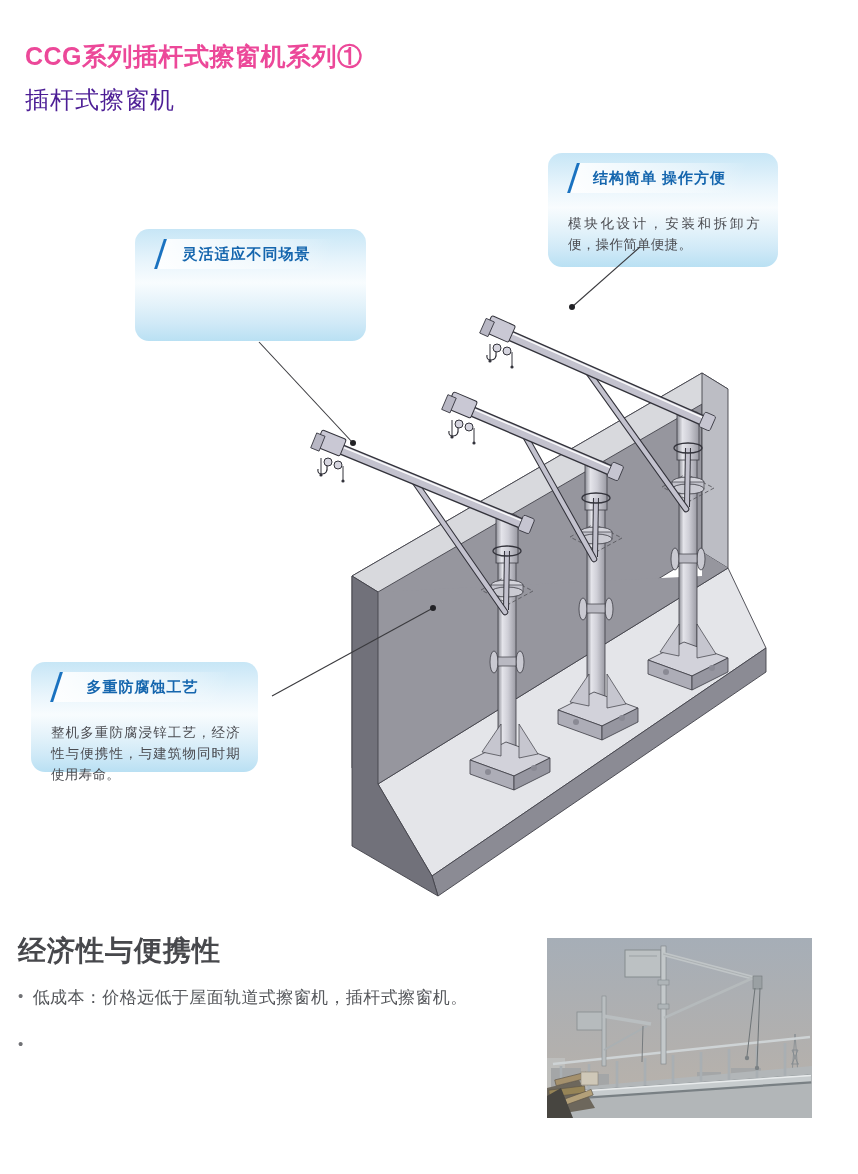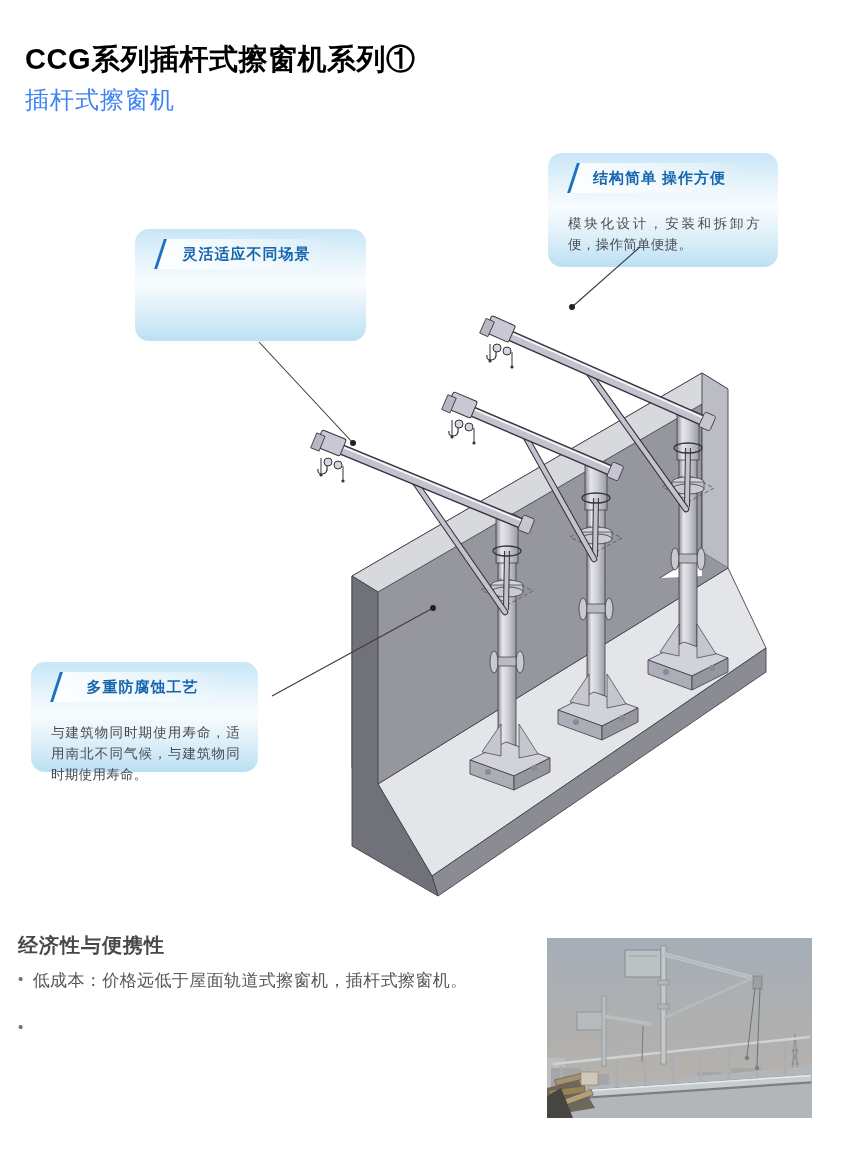--- a/index.html
+++ b/index.html
@@ -2,24 +2,24 @@
 <html><head>
 <meta charset="utf-8">
 <style>
   * { box-sizing: border-box; margin: 0; padding: 0; }
   html,body { background:#ffffff; }
   body { width:858px; height:1174px; position:relative; overflow:hidden;
          font-family:"Liberation Sans", sans-serif; }
   .page { position:absolute; inset:0; width:858px; height:1174px; background:#fff; }
 
   
-  .page-title { position:absolute; left:25px; top:40px; font-size:29px; font-weight:bold;
-                color:#000000; letter-spacing:0.5px; }
+  .page-title { position:absolute; left:25px; top:40px; font-size:25px; font-weight:bold;
+                color:#ec4899; letter-spacing:0.5px; }
   .page-subtitle { position:absolute; left:25px; top:84px; font-size:24px; font-weight:400;
-                   color:#3b82f6; letter-spacing:1px; }
+                   color:#4c1d95; letter-spacing:1px; }
 
   
   .illus, .overlay { position:absolute; left:0; top:0; width:858px; height:1174px; }
   .overlay { pointer-events:none; z-index:30; }
   .illus { z-index:5; }
 
   
   .callout { position:absolute; z-index:20; border-radius:14px;
              background:linear-gradient(180deg,#c7e6f6 0%, #e9f5fc 30%, #f8fcfe 48%,
                         #e3f2fa 68%, #cfe9f7 85%, #b9e0f3 100%); }
@@ -31,22 +31,22 @@
                   transform:skewX(18deg); font-size:15px; font-weight:bold; color:#1566ae;
                   letter-spacing:1px; white-space:nowrap; }
   .callout-body { margin:20px 18px 0 20px; font-size:13.5px; line-height:21px;
                   color:#4a4b50; letter-spacing:0.3px; text-align:justify; }
   #callout-1 { left:548px; top:153px; width:230px; height:114px; }
   #callout-2 { left:135px; top:229px; width:231px; height:112px; }
   #callout-3 { left:31px;  top:662px; width:227px; height:110px; }
 
   
   .economy { position:absolute; left:18px; top:932px; width:520px; z-index:10; }
-  .economy h2 { font-size:20px; font-weight:bold; color:#47484c; letter-spacing:1px;
-                margin-bottom:10px; }
+  .economy h2 { font-size:28px; font-weight:bold; color:#47484c; letter-spacing:1px;
+                margin-bottom:16px; }
   .bullet { display:flex; align-items:flex-start; margin-bottom:25px;
             font-size:17px; color:#55575b; letter-spacing:0.4px; }
   .bullet .dot { color:#707175; font-size:15px; margin:1px 9px 0 0; }
 
   
   .photo { position:absolute; left:547px; top:938px; width:265px; height:180px; z-index:10;
            overflow:hidden; }
 </style>
 </head>
 <body>
@@ -214,21 +214,21 @@
   <div class="callout" id="callout-2">
     <div class="tagband">
       <span>灵活适应不同场景</span>
     </div>
   </div>
 
   <div class="callout" id="callout-3">
     <div class="tagband">
       <span>多重防腐蚀工艺</span>
     </div>
-    <p class="callout-body">与建筑物同时期使用寿命，适用南北不同气候，与建筑物同时期使用寿命。</p>
+    <p class="callout-body">整机多重防腐浸锌工艺，经济性与便携性，与建筑物同时期使用寿命。</p>
   </div>
 
   <svg class="overlay" viewBox="0 0 858 1174">
     <g stroke="#3a3a3e" stroke-width="1.1">
       <line x1="640" y1="247" x2="572" y2="307"></line>
       <line x1="259" y1="342" x2="353" y2="443"></line>
       <line x1="272" y1="696" x2="433" y2="608"></line>
     </g>
     <g fill="#222226" stroke="none">
       <circle cx="572" cy="307" r="3"></circle>

